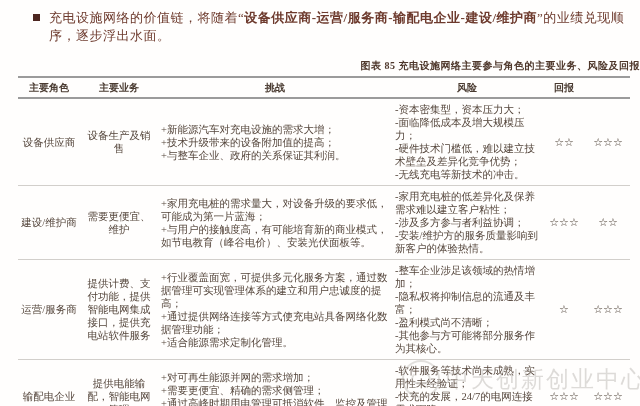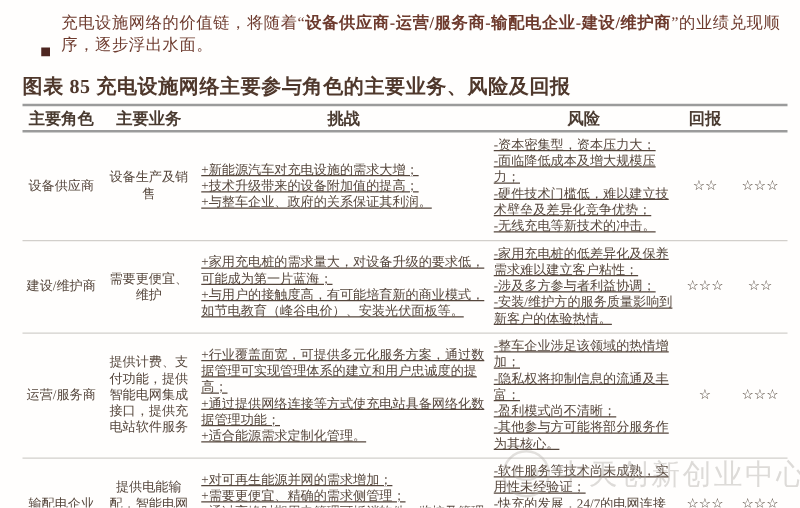--- a/index.html
+++ b/index.html
@@ -10,75 +10,76 @@
     color:#55463c;
     overflow:hidden;
     position:relative;
   }
   .page{position:absolute;inset:0;}
 
   
   .bullet-block{
     margin:9px 14px 0 33px;
     display:flex;
-    align-items:flex-end;
+    align-items:flex-start;
   }
   .bullet-marker{
     width:7px;height:7px;
     background:#4d2620;
     margin-top:5px;
     flex:0 0 auto;
   }
   .bullet-text{
     margin-left:9px;
     font-size:13px;
     line-height:18px;
     color:#6d3a2d;
     letter-spacing:0.5px;
   }
   .bullet-text .hl{font-weight:bold;}
 
   
   .fig-title{
     margin:14px 0 3px 18px;
-    font-size:16px;
+    font-size:10px;
     font-weight:bold;
     color:#4f382c;
     letter-spacing:0.5px;
+    text-align:right;
   }
 
   
   .tbl{
     margin:0 10px 0 18px;
     width:612px;
     border-top:2px solid #9b9b9b;
     font-size:10.5px;
     line-height:13px;
   }
   .trow{
     display:grid;
     grid-template-columns:62px 78px 234px 150px 44px 44px;
   }
   .thead{
     border-bottom:2px solid #9b9b9b;
     font-weight:bold;
     color:#4a3b31;
-    font-size:13px;
+    font-size:10px;
   }
   .thead .cell{padding:3px 2px;}
   .tbody-row{border-bottom:1px solid #d2cfcb;}
   .tbody-row.last{border-bottom:2px solid #5c5c5c;}
   .cell{
     display:flex;
     align-items:center;
     padding:4px 3px;
     box-sizing:border-box;
   }
   .cell.center{justify-content:center;text-align:center;}
-  .cell.left{justify-content:flex-start;text-align:left;text-decoration:underline;}
+  .cell.left{justify-content:flex-start;text-align:left;}
   .multiline{white-space:pre-line;}
   .stars{
     letter-spacing:0px;
     font-size:11px;
     color:#4f4338;
     white-space:nowrap;
   }
 
   
   .watermark{

